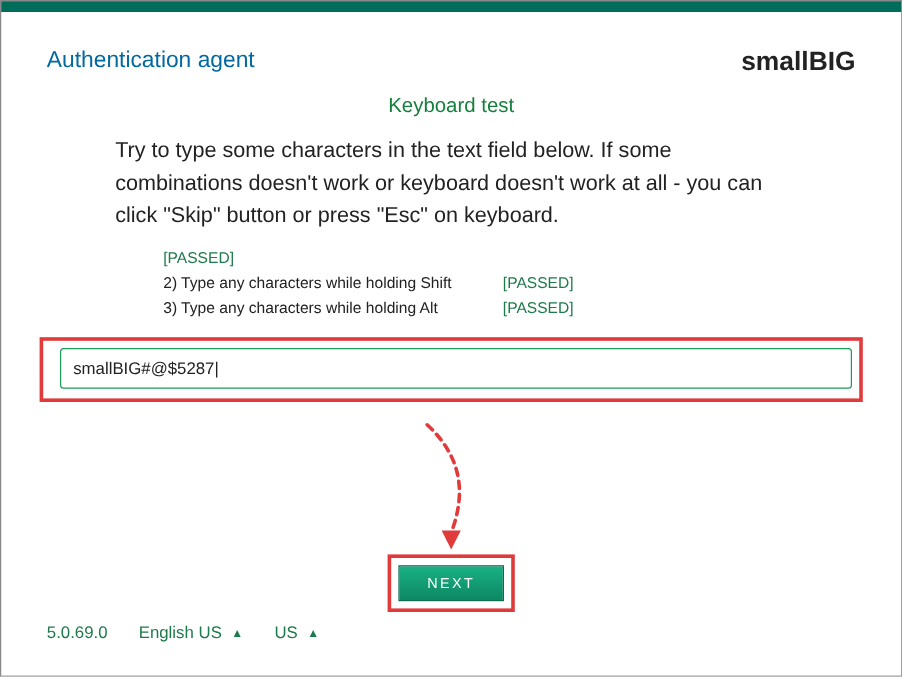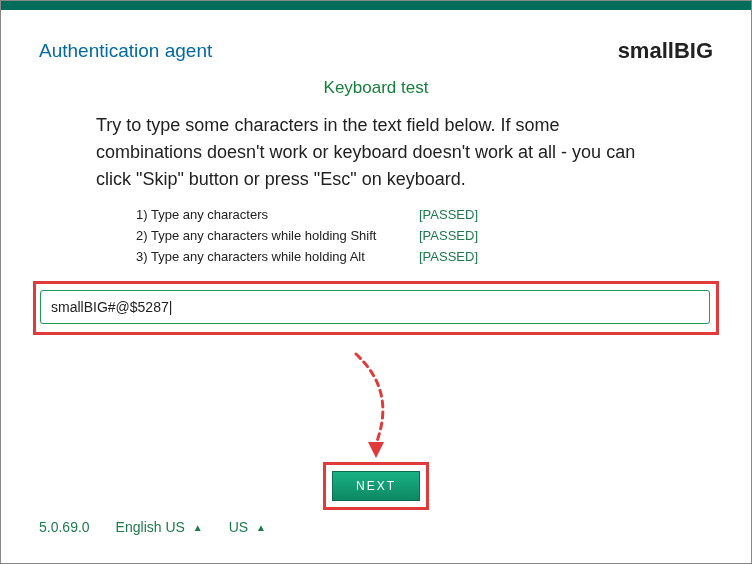--- a/index.html
+++ b/index.html
@@ -9,21 +9,21 @@
   .header { display: flex; justify-content: space-between; align-items: flex-start; padding: 30px 38px 6px 38px; }
   .app-title { font-size: 19px; color: #0369a1; }
   .brand { font-size: 22px; font-weight: 700; color: #222; letter-spacing: 0px; margin-top: -2px; }
   .content { padding: 0 38px; }
   .section-title { text-align: center; color: #15803d; font-size: 17px; margin: 8px 0 14px; }
   .instructions { font-size: 18px; color: #222; line-height: 1.5; max-width: 560px; margin: 0 auto 14px auto; text-align: left; }
   .steps { max-width: 480px; margin: 0 auto 10px auto; font-size: 13px; color: #222; }
   .step-row { display: flex; gap: 8px; margin-bottom: 6px; }
   .step-label { width: 275px; }
   .step-status { color: #1d7a4b; font-weight: 400; }
-  .input-highlight { border: 3px solid #e03a3a; padding: 6px 6px 8px 4px; margin: 17px -6px; }
+  .input-highlight { border: 3px solid #e03a3a; padding: 6px 6px 8px 14px; margin: 17px -6px; }
   .kb-input {
     width: 100%; height: 34px; border: 1px solid #1d9a5a; border-radius: 3px;
     padding: 0 10px; font-size: 14px; color: #222; outline: none; caret-color: #222;
   }
   .arrow-zone { position: relative; height: 110px; }
   .arrow-svg { position: absolute; left: 50%; transform: translateX(-50%); top: 0; }
   .next-wrap { display: flex; justify-content: center; }
   .next-highlight { border: 3px solid #e03a3a; padding: 6px; display: inline-block; }
   .next-btn {
     width: 88px; height: 30px; border: 1px solid #0c6b53;
@@ -44,21 +44,20 @@
     <div class="app-title">Authentication agent</div>
     <div class="brand">smallBIG</div>
   </div>
 
   <div class="content">
     <div class="section-title">Keyboard test</div>
     <div class="instructions">Try to type some characters in the text field below. If some combinations doesn't work or keyboard doesn't work at all - you can click "Skip" button or press "Esc" on keyboard.</div>
 
     <div class="steps">
       <div class="step-row">
-        <div class="step-label">1) Type any characters</div>
         <div class="step-status">[PASSED]</div>
       </div>
       <div class="step-row">
         <div class="step-label">2) Type any characters while holding Shift</div>
         <div class="step-status">[PASSED]</div>
       </div>
       <div class="step-row">
         <div class="step-label">3) Type any characters while holding Alt</div>
         <div class="step-status">[PASSED]</div>
       </div>

